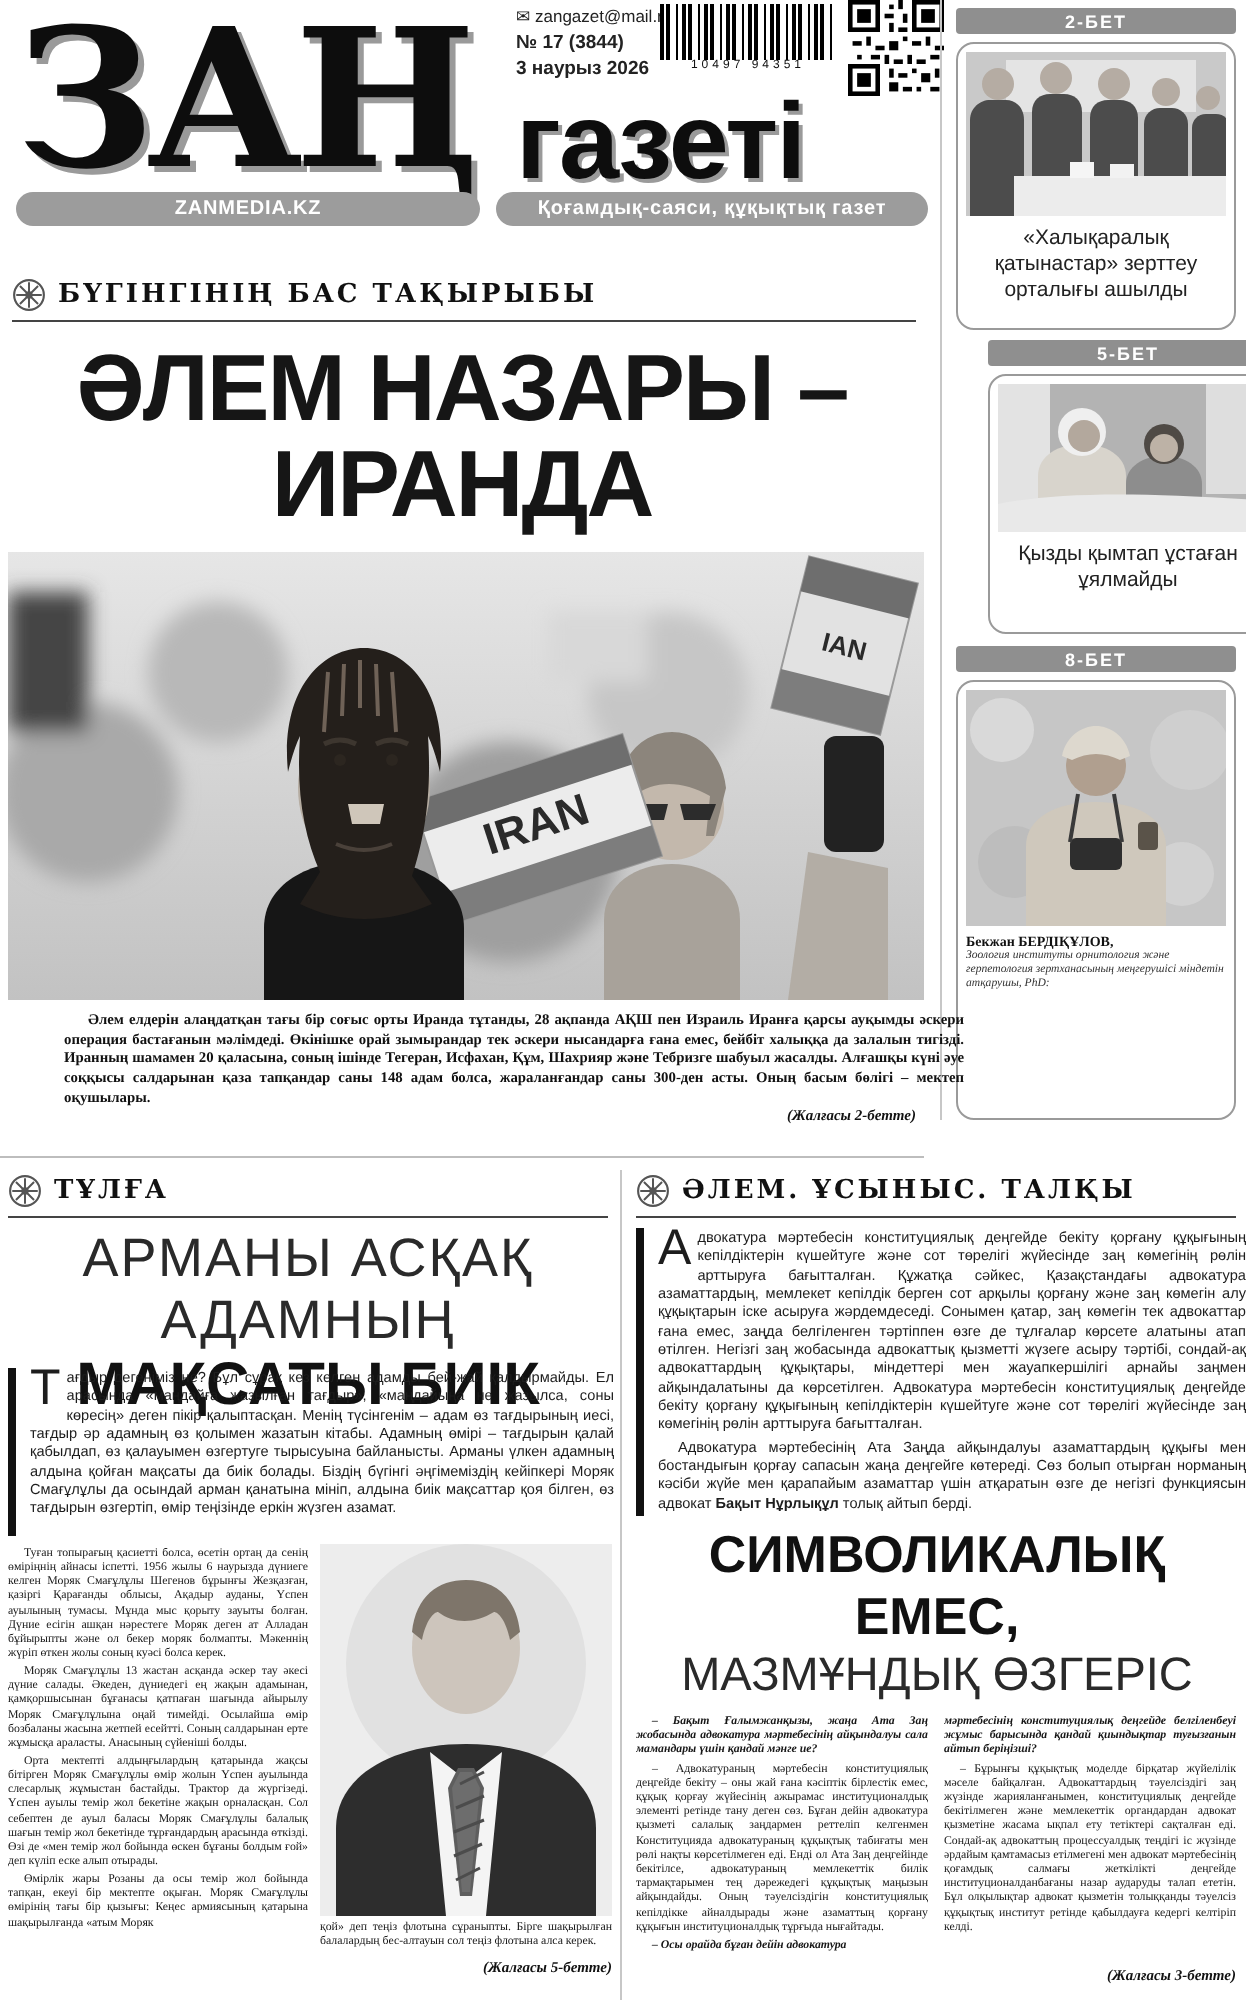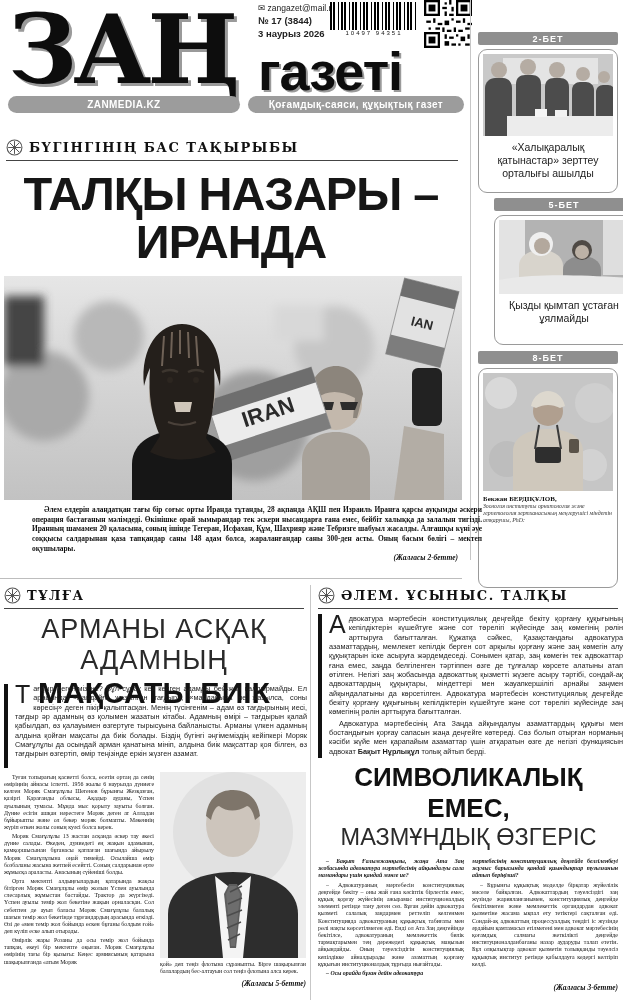--- a/index.html
+++ b/index.html
@@ -44,21 +44,21 @@
   .bar-left{border-left:4px solid #111;padding-left:7px;}
   .dropcap{float:left;font-size:25px;line-height:.85;padding-right:3px;font-family:"Liberation Sans","DejaVu Sans",sans-serif;}
   .body-col{font-size:5.9px;line-height:1.21;text-align:justify;color:#161616;}
   .body-col p{margin:0 0 2px 0;text-indent:8px;}
   .qa-col{font-size:5.9px;line-height:1.22;text-align:justify;color:#161616;}
   .qa-col p{margin:0 0 2px 0;text-indent:8px;}
   .q{font-weight:bold;font-style:italic;}
 
   
   .rail-bar{background:#8f8f8f;border-radius:2px;height:13px;display:flex;align-items:center;justify-content:center;
-            font-family:"Liberation Sans","DejaVu Sans",sans-serif;font-weight:bold;font-size:9px;color:#fff;letter-spacing:1px;margin-top:28px;}
+            font-family:"Liberation Sans","DejaVu Sans",sans-serif;font-weight:bold;font-size:9px;color:#fff;letter-spacing:1px;}
   .rail-box{border:1px solid #9a9a9a;border-radius:9px;background:#fff;overflow:hidden;padding:4px;}
   .rail-title{font-family:"Liberation Sans","DejaVu Sans",sans-serif;font-size:10.5px;line-height:1.25;
               text-align:center;color:#222;}
   .rail-name{font-size:7px;font-weight:bold;text-align:left;}
   .rail-role{font-size:5.8px;font-style:italic;line-height:1.2;color:#333;text-align:left;}
   .rail-quote{font-family:"Liberation Sans","DejaVu Sans",sans-serif;font-size:11.5px;line-height:1.25;text-align:center;color:#1c1c1c;}
 
   .vrule{background:#c7c7c7;width:1px;}
   .hrule{background:#bdbdbd;height:1px;}
   .photo{display:block;}
@@ -211,21 +211,21 @@
   <div class="abs sec-head" style="left:6px;top:139px;width:452px;text-align:right;">
     <svg class="orn" viewBox="0 0 24 24">
       <circle cx="12" cy="12" r="10.5" fill="none" stroke="#555" stroke-width="1.5"></circle>
       <path d="M12 3v18M3 12h18M5.6 5.6l12.8 12.8M18.4 5.6L5.6 18.4" stroke="#555" stroke-width="1.4"></path>
       <circle cx="12" cy="12" r="2.6" fill="#555"></circle>
     </svg>
     <span class="txt">БҮГІНГІНІҢ БАС ТАҚЫРЫБЫ</span>
   </div>
 
   <div class="abs hl-main" style="left:0;top:170px;width:462px;">
-    <div>ТАЛҚЫ НАЗАРЫ –</div>
+    <div>ӘЛЕМ НАЗАРЫ –</div>
     <div>ИРАНДА</div>
   </div>
 
   <svg class="abs photo" style="left:4px;top:276px;" width="458" height="224" viewBox="0 0 458 224">
     <defs>
       <linearGradient id="sky" x1="0" y1="0" x2="0" y2="1">
         <stop offset="0" stop-color="#e6e6e6"></stop>
           <stop offset="1" stop-color="#c2c2c2"></stop>
       </linearGradient>
       <filter id="blur1">

